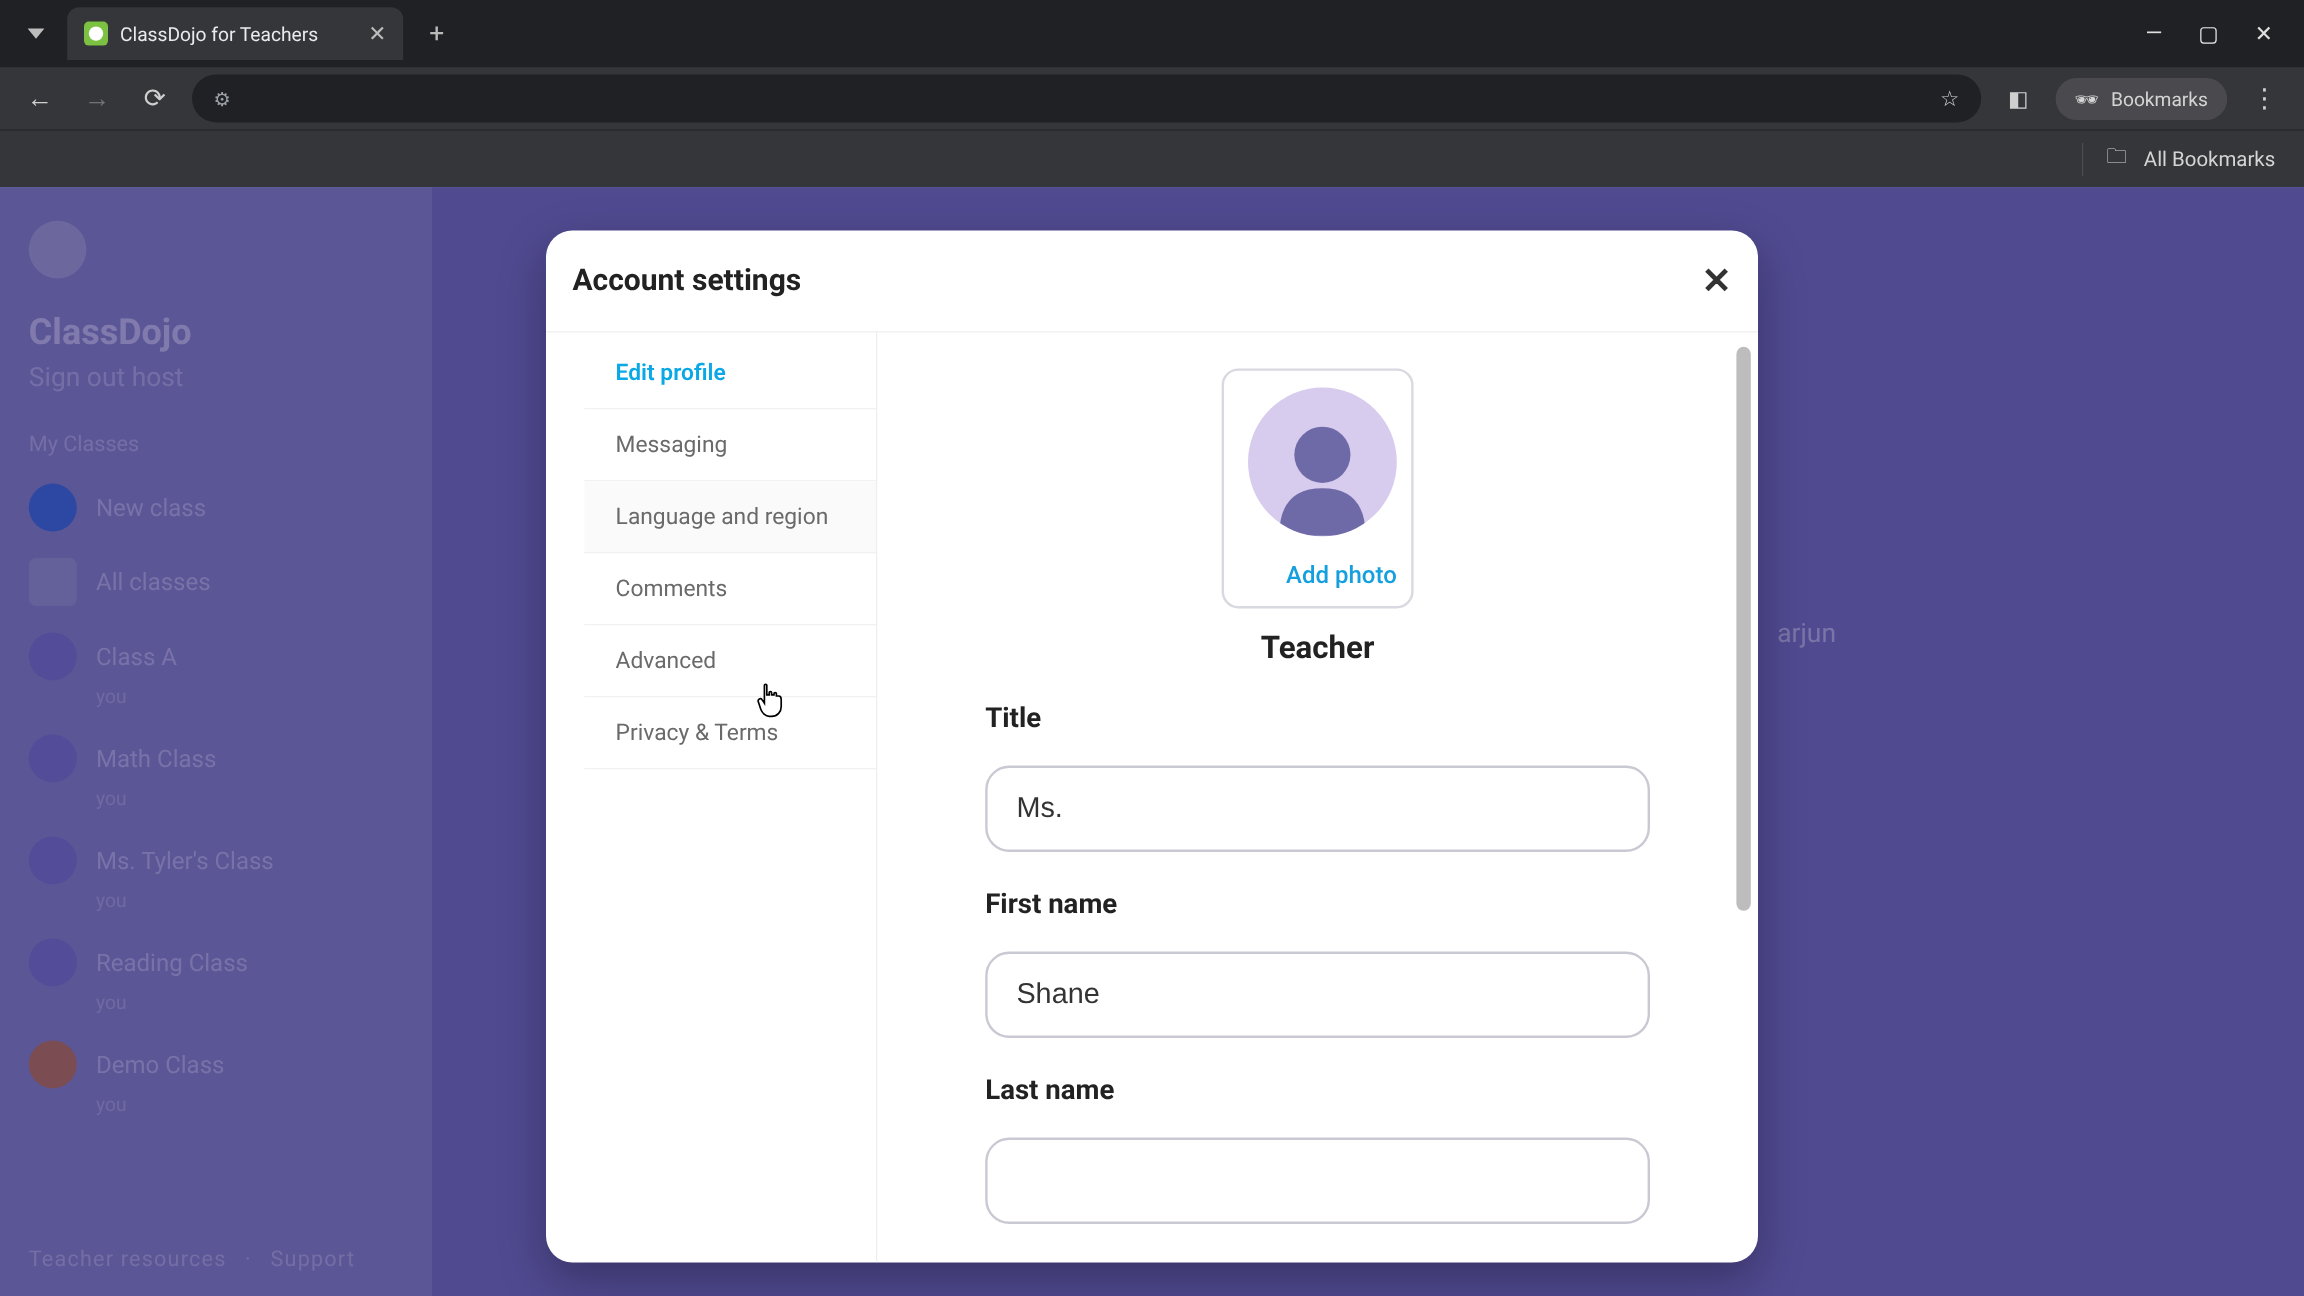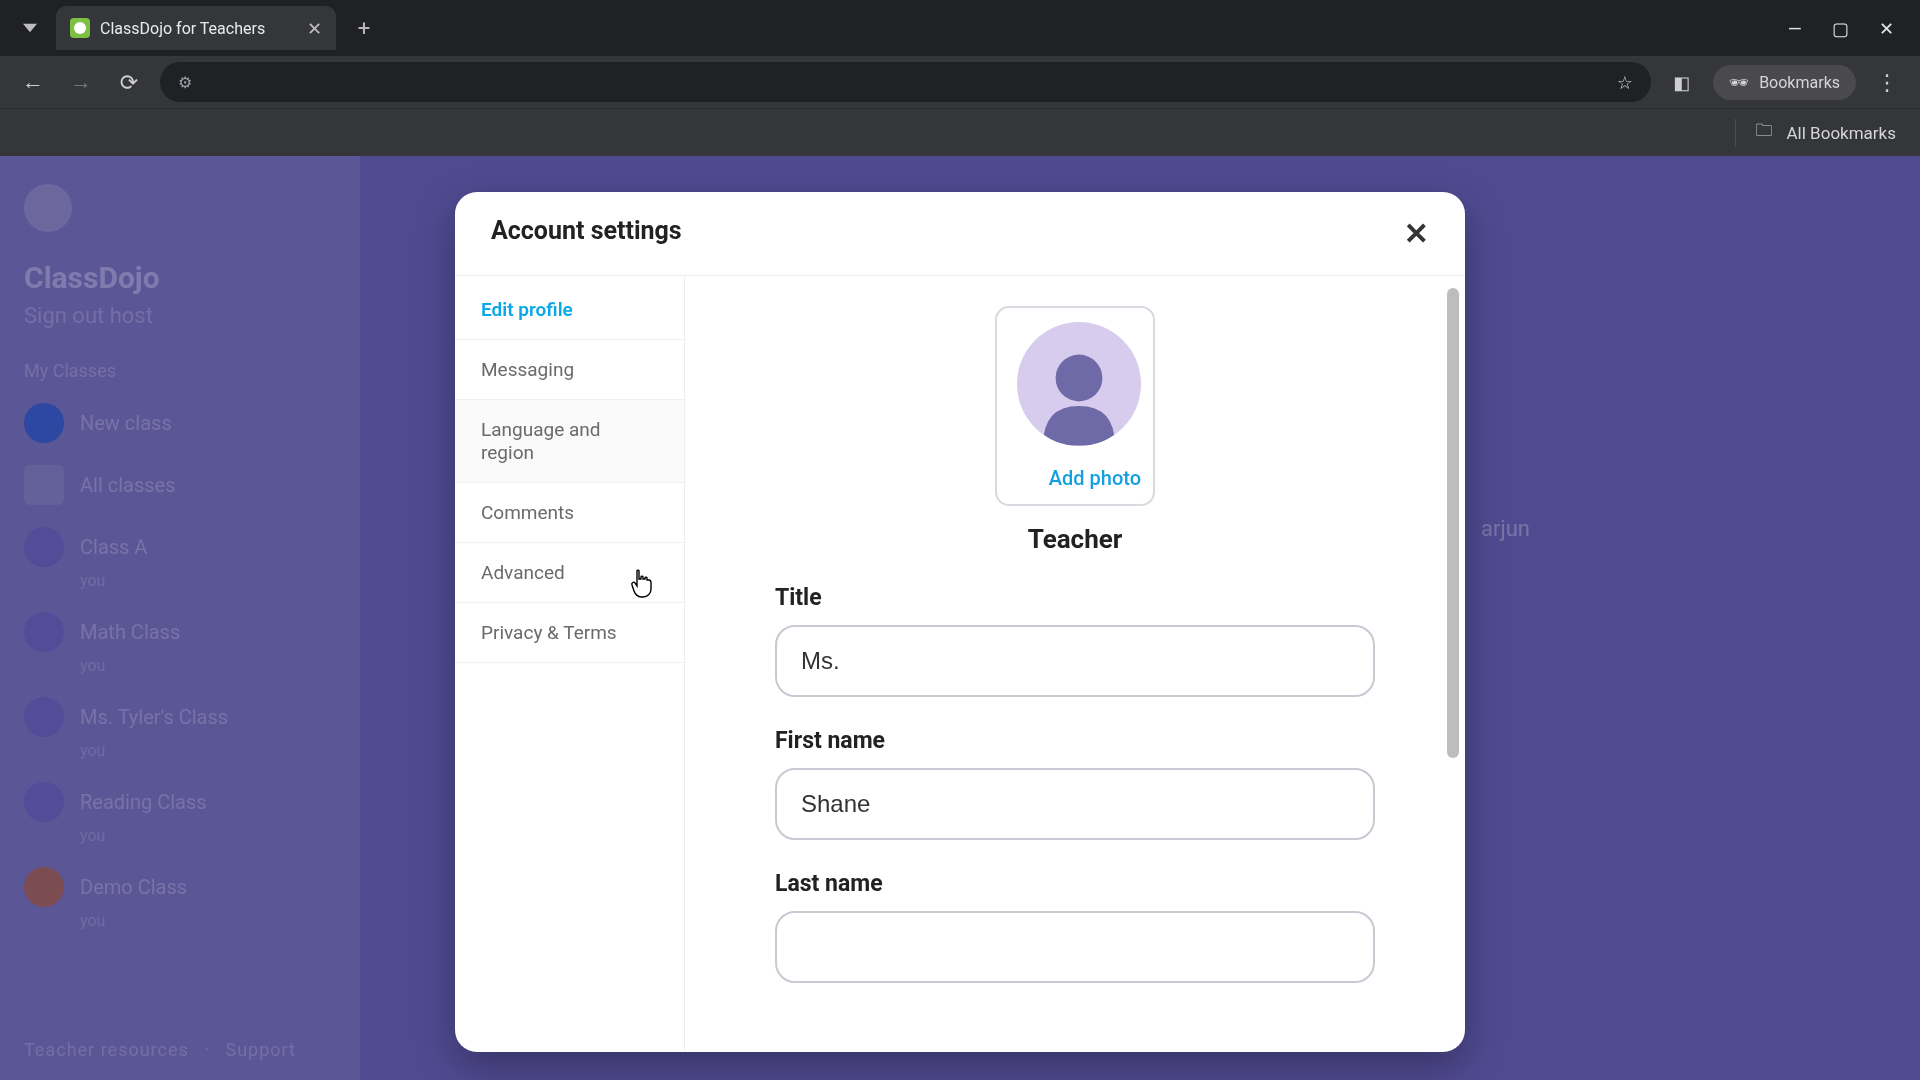--- a/index.html
+++ b/index.html
@@ -80,27 +80,27 @@
       position:absolute; inset:0; background: rgba(50,42,120,0.45);
     }
     
     .modal {
       position:absolute; left:50%; transform: translateX(-50%);
       top: 36px; width: 1010px; height: 860px; 
       background:#fff; border-radius: 22px; box-shadow: 0 14px 40px rgba(0,0,0,0.3);
       display:flex; flex-direction:column; overflow:hidden;
     }
     .modal-header {
-      padding: 24px 36px; border-bottom: 1px solid #eee; display:flex; align-items:flex-start;
+      padding: 24px 22px; border-bottom: 1px solid #eee; display:flex; align-items:center;
     }
     .modal-title { font-size: 25px; font-weight:700; color:#222; }
     .modal-close { margin-left:auto; font-size:30px; color:#333; font-weight:700; cursor:pointer; }
     .modal-body { flex:1; display:flex; min-height:0; }
     .settings-nav {
-      width: 230px; border-right:1px solid #eee; padding-top:4px;
+      width: 276px; border-right:1px solid #eee; padding-top:4px;padding-left:32px;
     }
     .settings-nav .item {
       padding: 18px 26px; font-size: 19px; color:#6a6a6a; border-bottom:1px solid #f1f1f1; cursor:pointer;
     }
     .settings-nav .item.active { color:#0aa8e6; font-weight:600; }
     .settings-nav .item.hover { background:#fafafa; }
     .settings-content {
       flex:1; position:relative; padding: 30px 30px 30px 30px; overflow:hidden;
     }
     .scroll-thumb {
@@ -114,21 +114,21 @@
     .avatar {
       width:124px; height:124px; border-radius:50%; background:#d7cbee;
       display:flex; align-items:flex-end; justify-content:center; overflow:hidden;
     }
     .avatar svg { width: 90px; height:100px; }
     .add-photo { font-size:20px; color:#14a0de; font-weight:500; cursor:pointer; }
     .role { text-align:center; margin-top:18px; font-size:26px; font-weight:700; color:#222;}
     .field { margin: 0 60px; }
     .field .label { margin-top: 30px; font-size:23px; font-weight:700; color:#222; }
     .field .input {
-      margin-top:14px; width:100%; height:72px; border:2px solid #c9c9d3; border-radius:20px;
+      margin-top:26px; width:100%; height:72px; border:2px solid #c9c9d3; border-radius:20px;
       font-size:24px; color:#333; padding: 0 24px; outline:none;
     }
     .cursor-pointer {
       position:absolute; left:630px; top:413px; width:24px; height:30px; pointer-events:none;
     }
   </style>
 </head>
 <body>
 
 <div class="browser">

